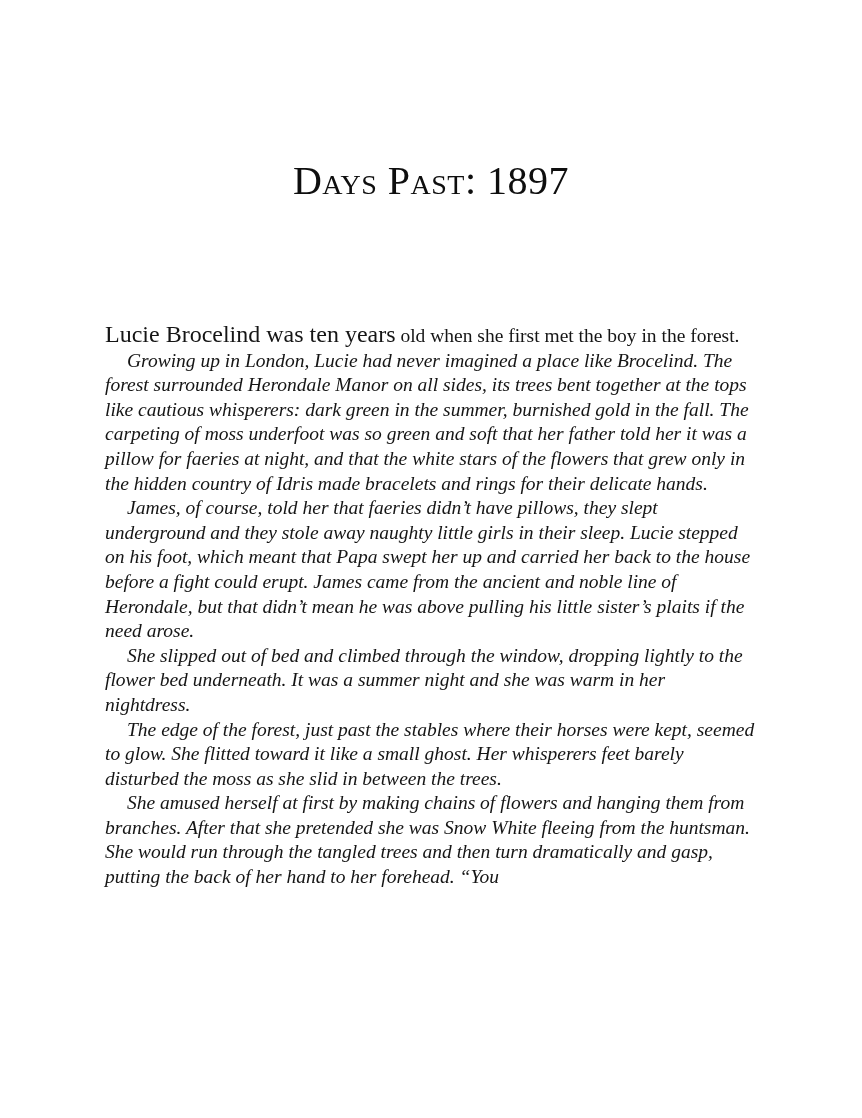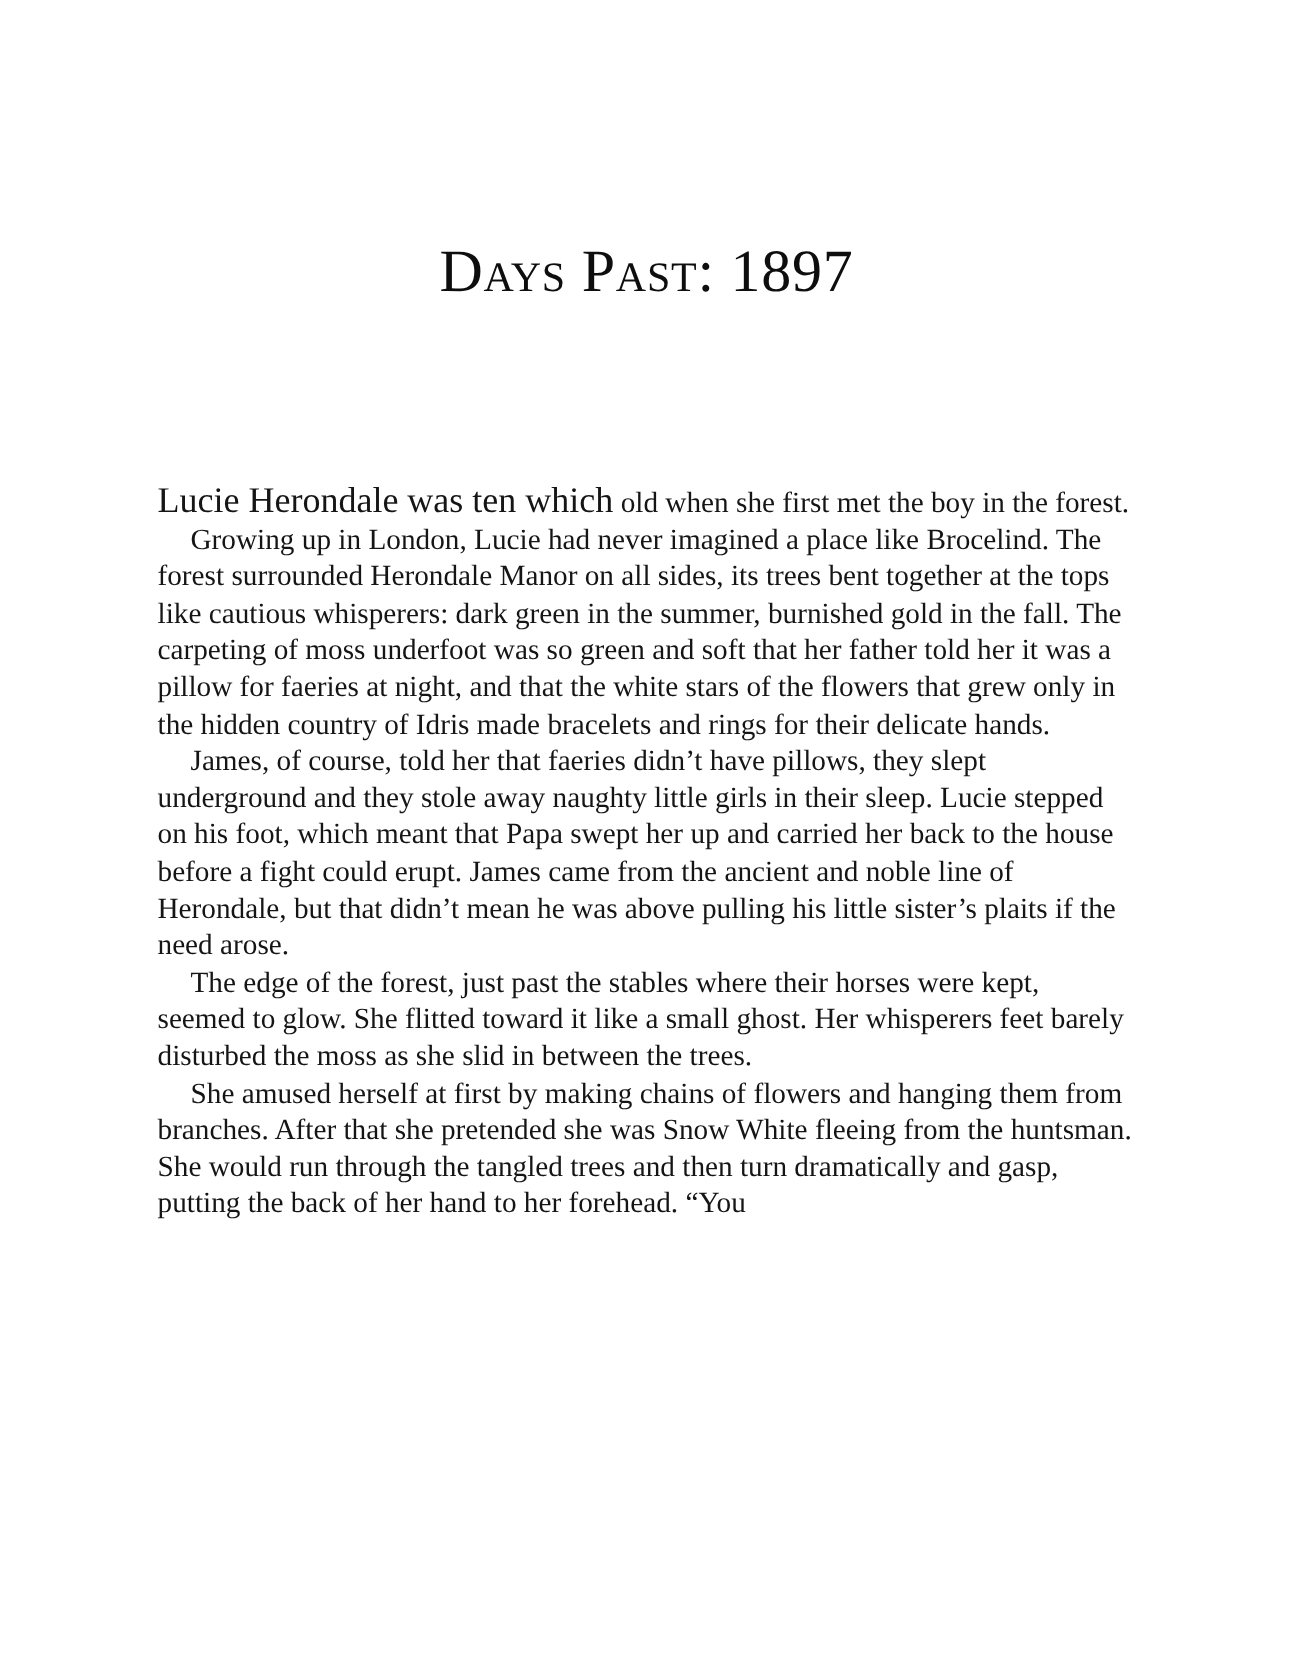--- a/index.html
+++ b/index.html
@@ -35,32 +35,34 @@
     line-height: 24.6px;
     text-align: left;
     color: #151515;
   }
   .body-text p {
     margin: 0;
     padding: 0;
   }
   .para {
     text-indent: 22px;
+    font-style: italic;
   }
   .lead-in {
     font-size: 24px;
   }
 </style>
 </head>
 <body>
 
 <div class="page">
   <h1 class="chapter-title">Days Past: 1897</h1>
 
   <div class="body-text">
-    <p class="opening"><span class="lead-in">Lucie Herondale was ten which</span> <span>old when she first met the boy in the forest.</span></p>
+    <p class="opening"><span class="lead-in">Lucie Brocelind was ten years</span> <span>old when she first met the boy in the forest.</span></p>
 
     <p class="para">Growing up in London, Lucie had never imagined a place like Brocelind. The forest surrounded Herondale Manor on all sides, its trees bent together at the tops like cautious whisperers: dark green in the summer, burnished gold in the fall. The carpeting of moss underfoot was so green and soft that her father told her it was a pillow for faeries at night, and that the white stars of the flowers that grew only in the hidden country of Idris made bracelets and rings for their delicate hands.</p>
     <p class="para">James, of course, told her that faeries didn’t have pillows, they slept underground and they stole away naughty little girls in their sleep. Lucie stepped on his foot, which meant that Papa swept her up and carried her back to the house before a fight could erupt. James came from the ancient and noble line of Herondale, but that didn’t mean he was above pulling his little sister’s plaits if the need arose.</p>
+    <p class="para">She slipped out of bed and climbed through the window, dropping lightly to the flower bed underneath. It was a summer night and she was warm in her nightdress.</p>
     <p class="para">The edge of the forest, just past the stables where their horses were kept, seemed to glow. She flitted toward it like a small ghost. Her whisperers feet barely disturbed the moss as she slid in between the trees.</p>
     <p class="para">She amused herself at first by making chains of flowers and hanging them from branches. After that she pretended she was Snow White fleeing from the huntsman. She would run through the tangled trees and then turn dramatically and gasp, putting the back of her hand to her forehead. “You</p>
   </div>
 </div>
 
 </body></html>

